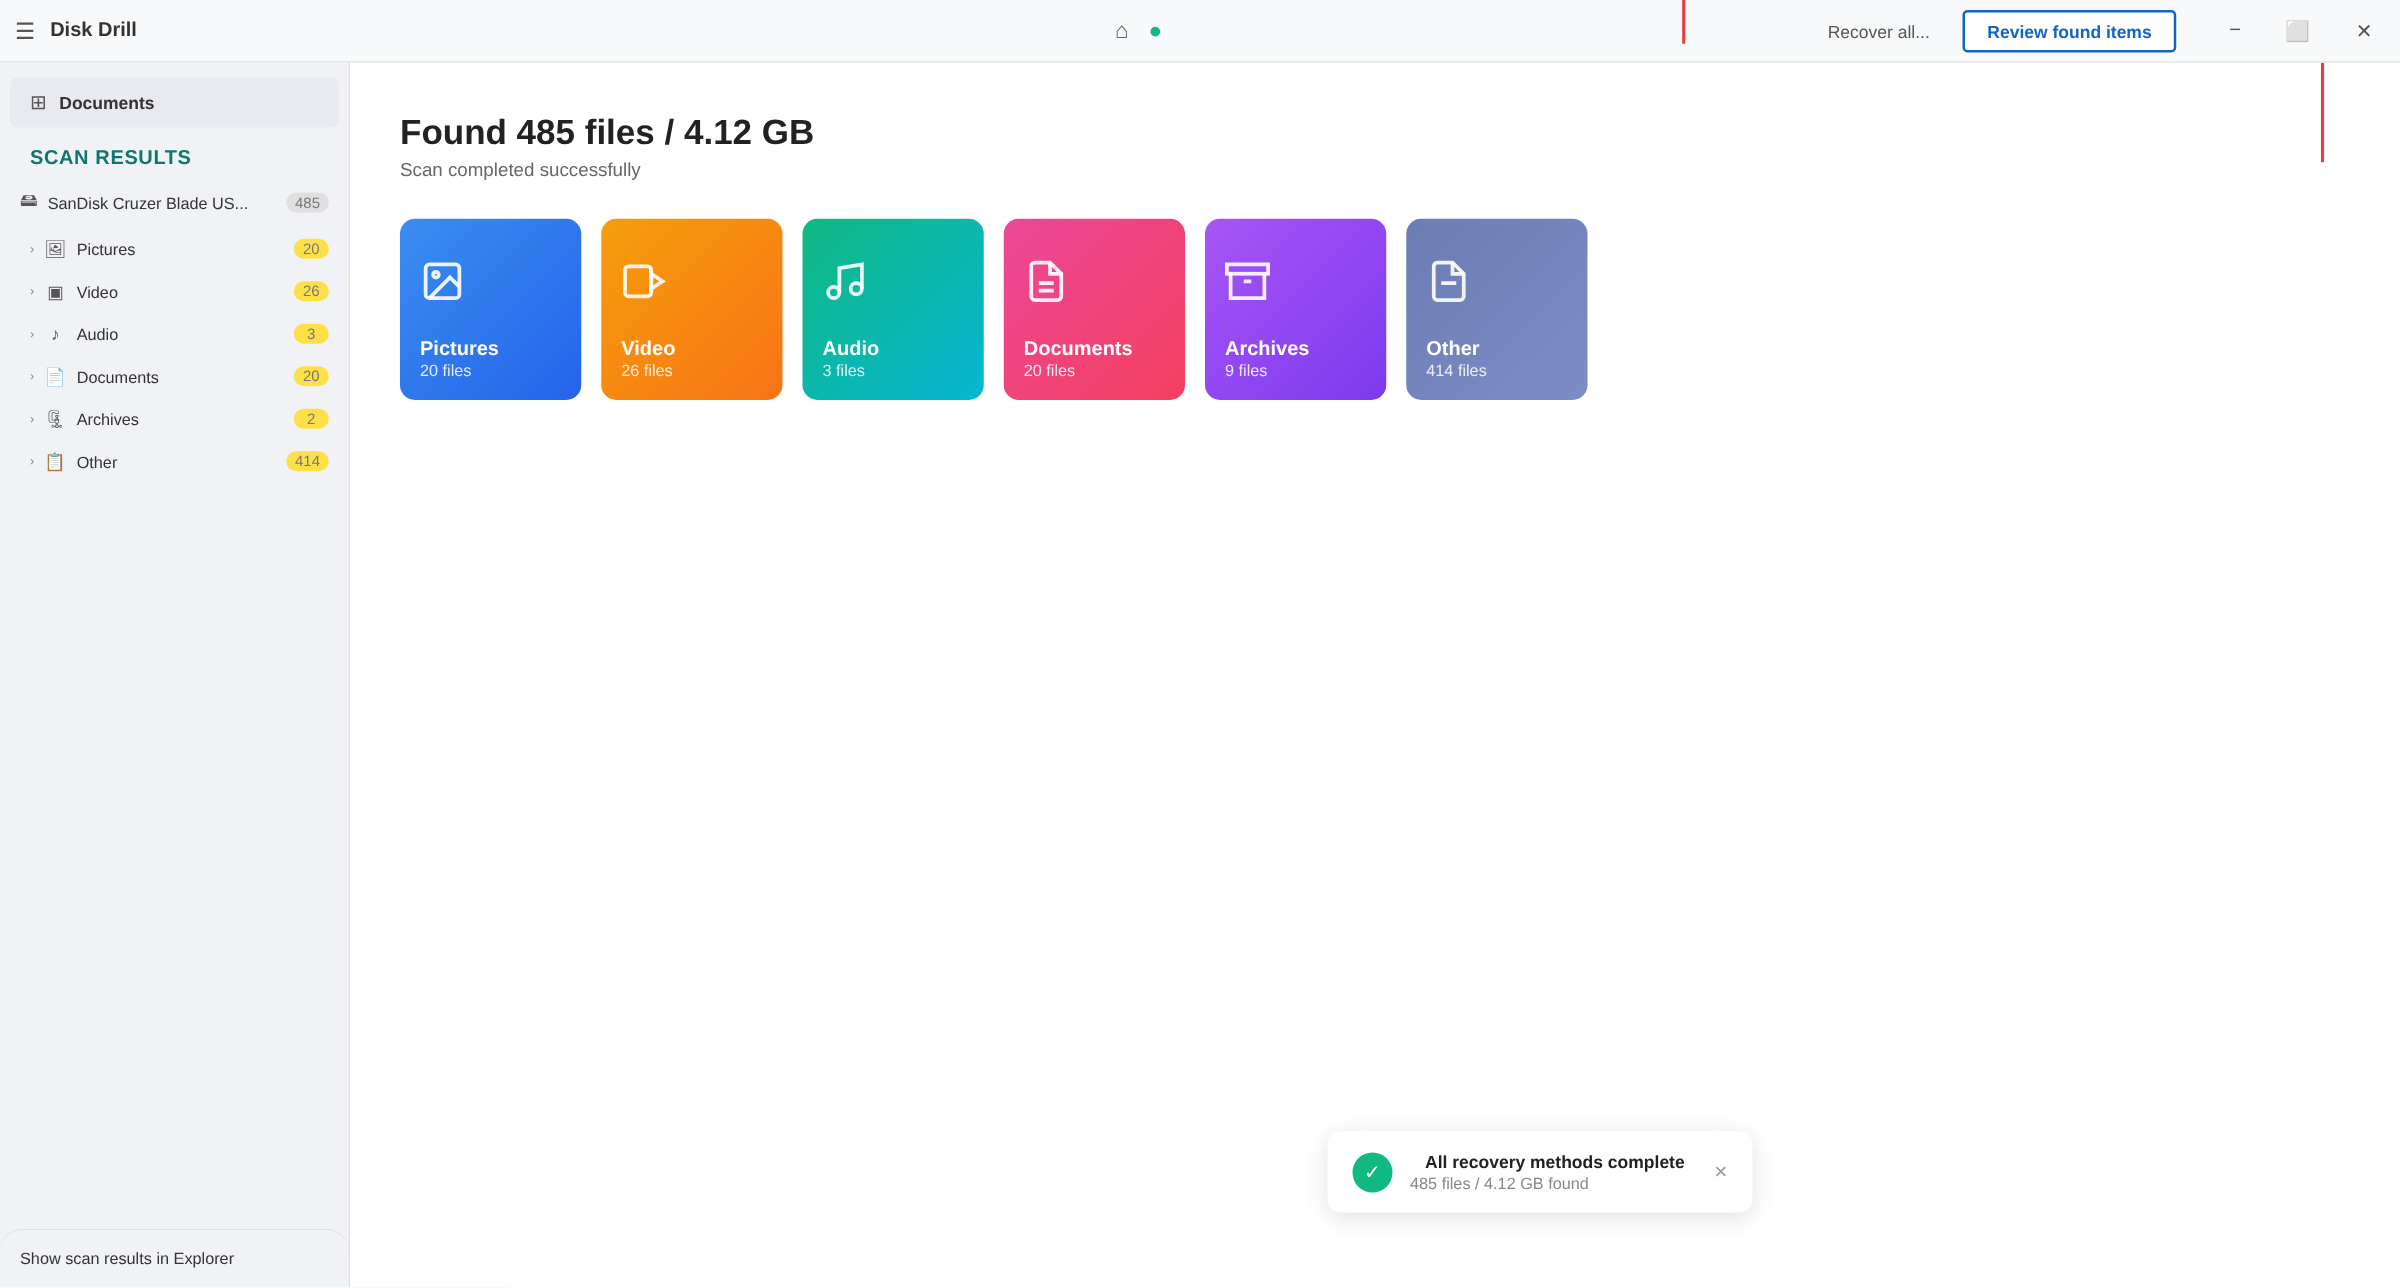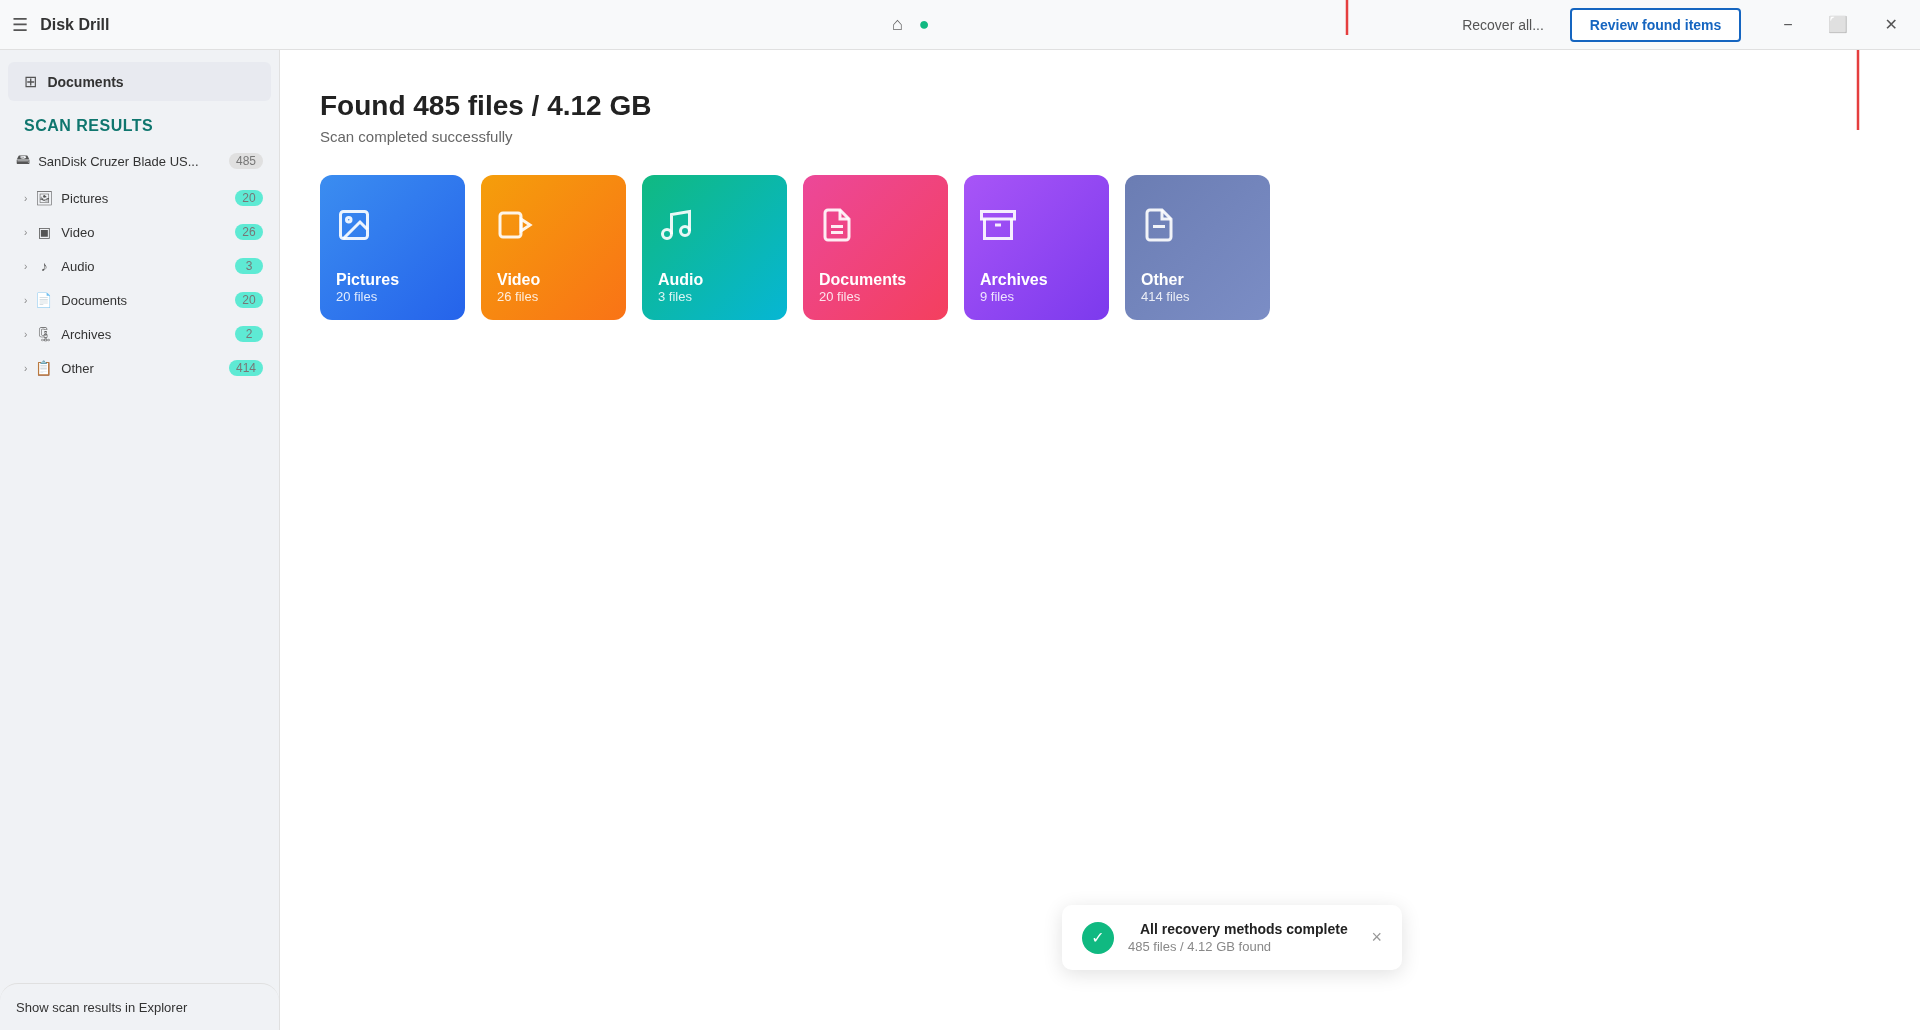--- a/index.html
+++ b/index.html
@@ -51,21 +51,21 @@
     .scan-device-name { font-size: 13px; color: #333; flex: 1; white-space: nowrap; overflow: hidden; text-overflow: ellipsis; }
     .scan-device-count { font-size: 12px; color: #777; background: #e0e0e0; border-radius: 10px; padding: 1px 7px; }
 
     .category-item {
       display: flex; align-items: center; gap: 8px;
       padding: 9px 16px 9px 24px; cursor: pointer;
     }
     .chevron-icon { color: #888; font-size: 10px; }
     .cat-icon { color: #555; font-size: 14px; width: 18px; text-align: center; }
     .cat-name { font-size: 13px; color: #333; flex: 1; }
-    .cat-count { font-size: 12px; color: #777; background: #5eead4; border-radius: 10px; padding: 1px 7px; min-width: 28px; text-align: center; }
+    .cat-count { font-size: 12px; color: #777; background: #fde047; border-radius: 10px; padding: 1px 7px; min-width: 28px; text-align: center; }
 
     .sidebar-bottom {
       margin-top: auto; border-top: 1px solid #e0e0e0;
       padding: 14px 16px; cursor: pointer; border-radius: 18px;
     }
     .show-explorer-btn { font-size: 13px; color: #333; background: none; border: none; cursor: pointer; }
 
     
     .content { flex: 1; background: #fff; padding: 40px 40px; position: relative; overflow-y: auto; }
 

